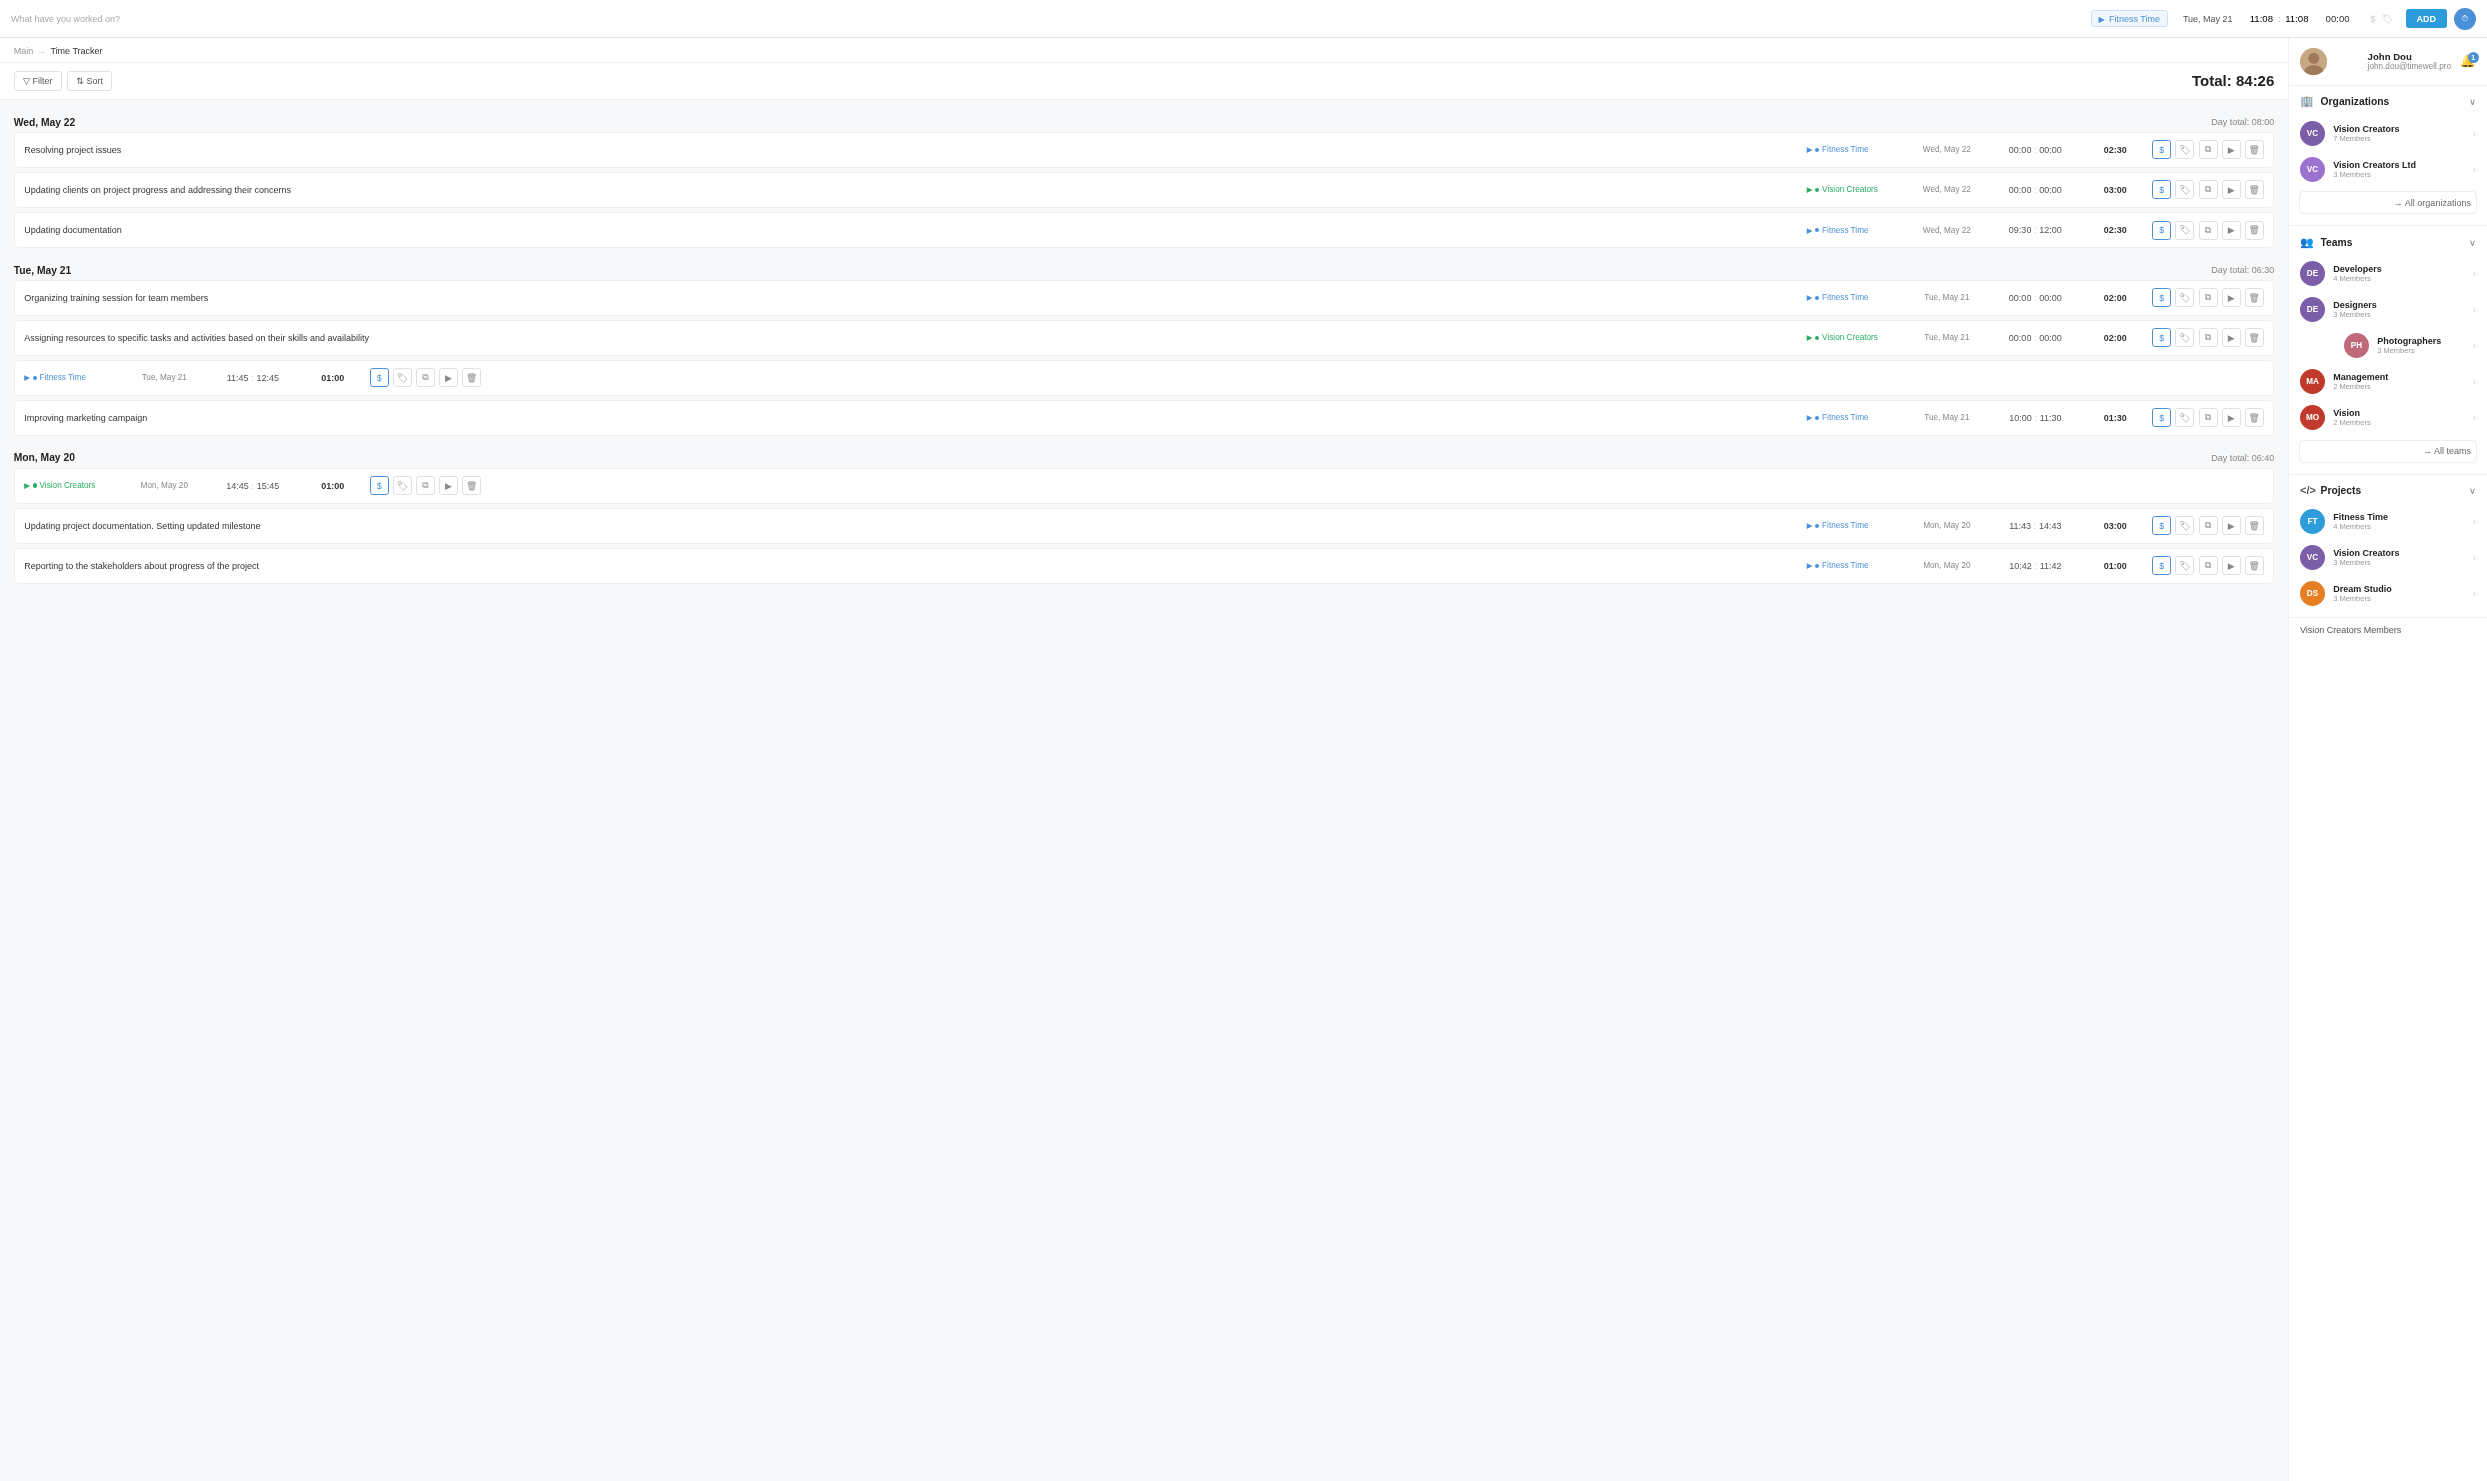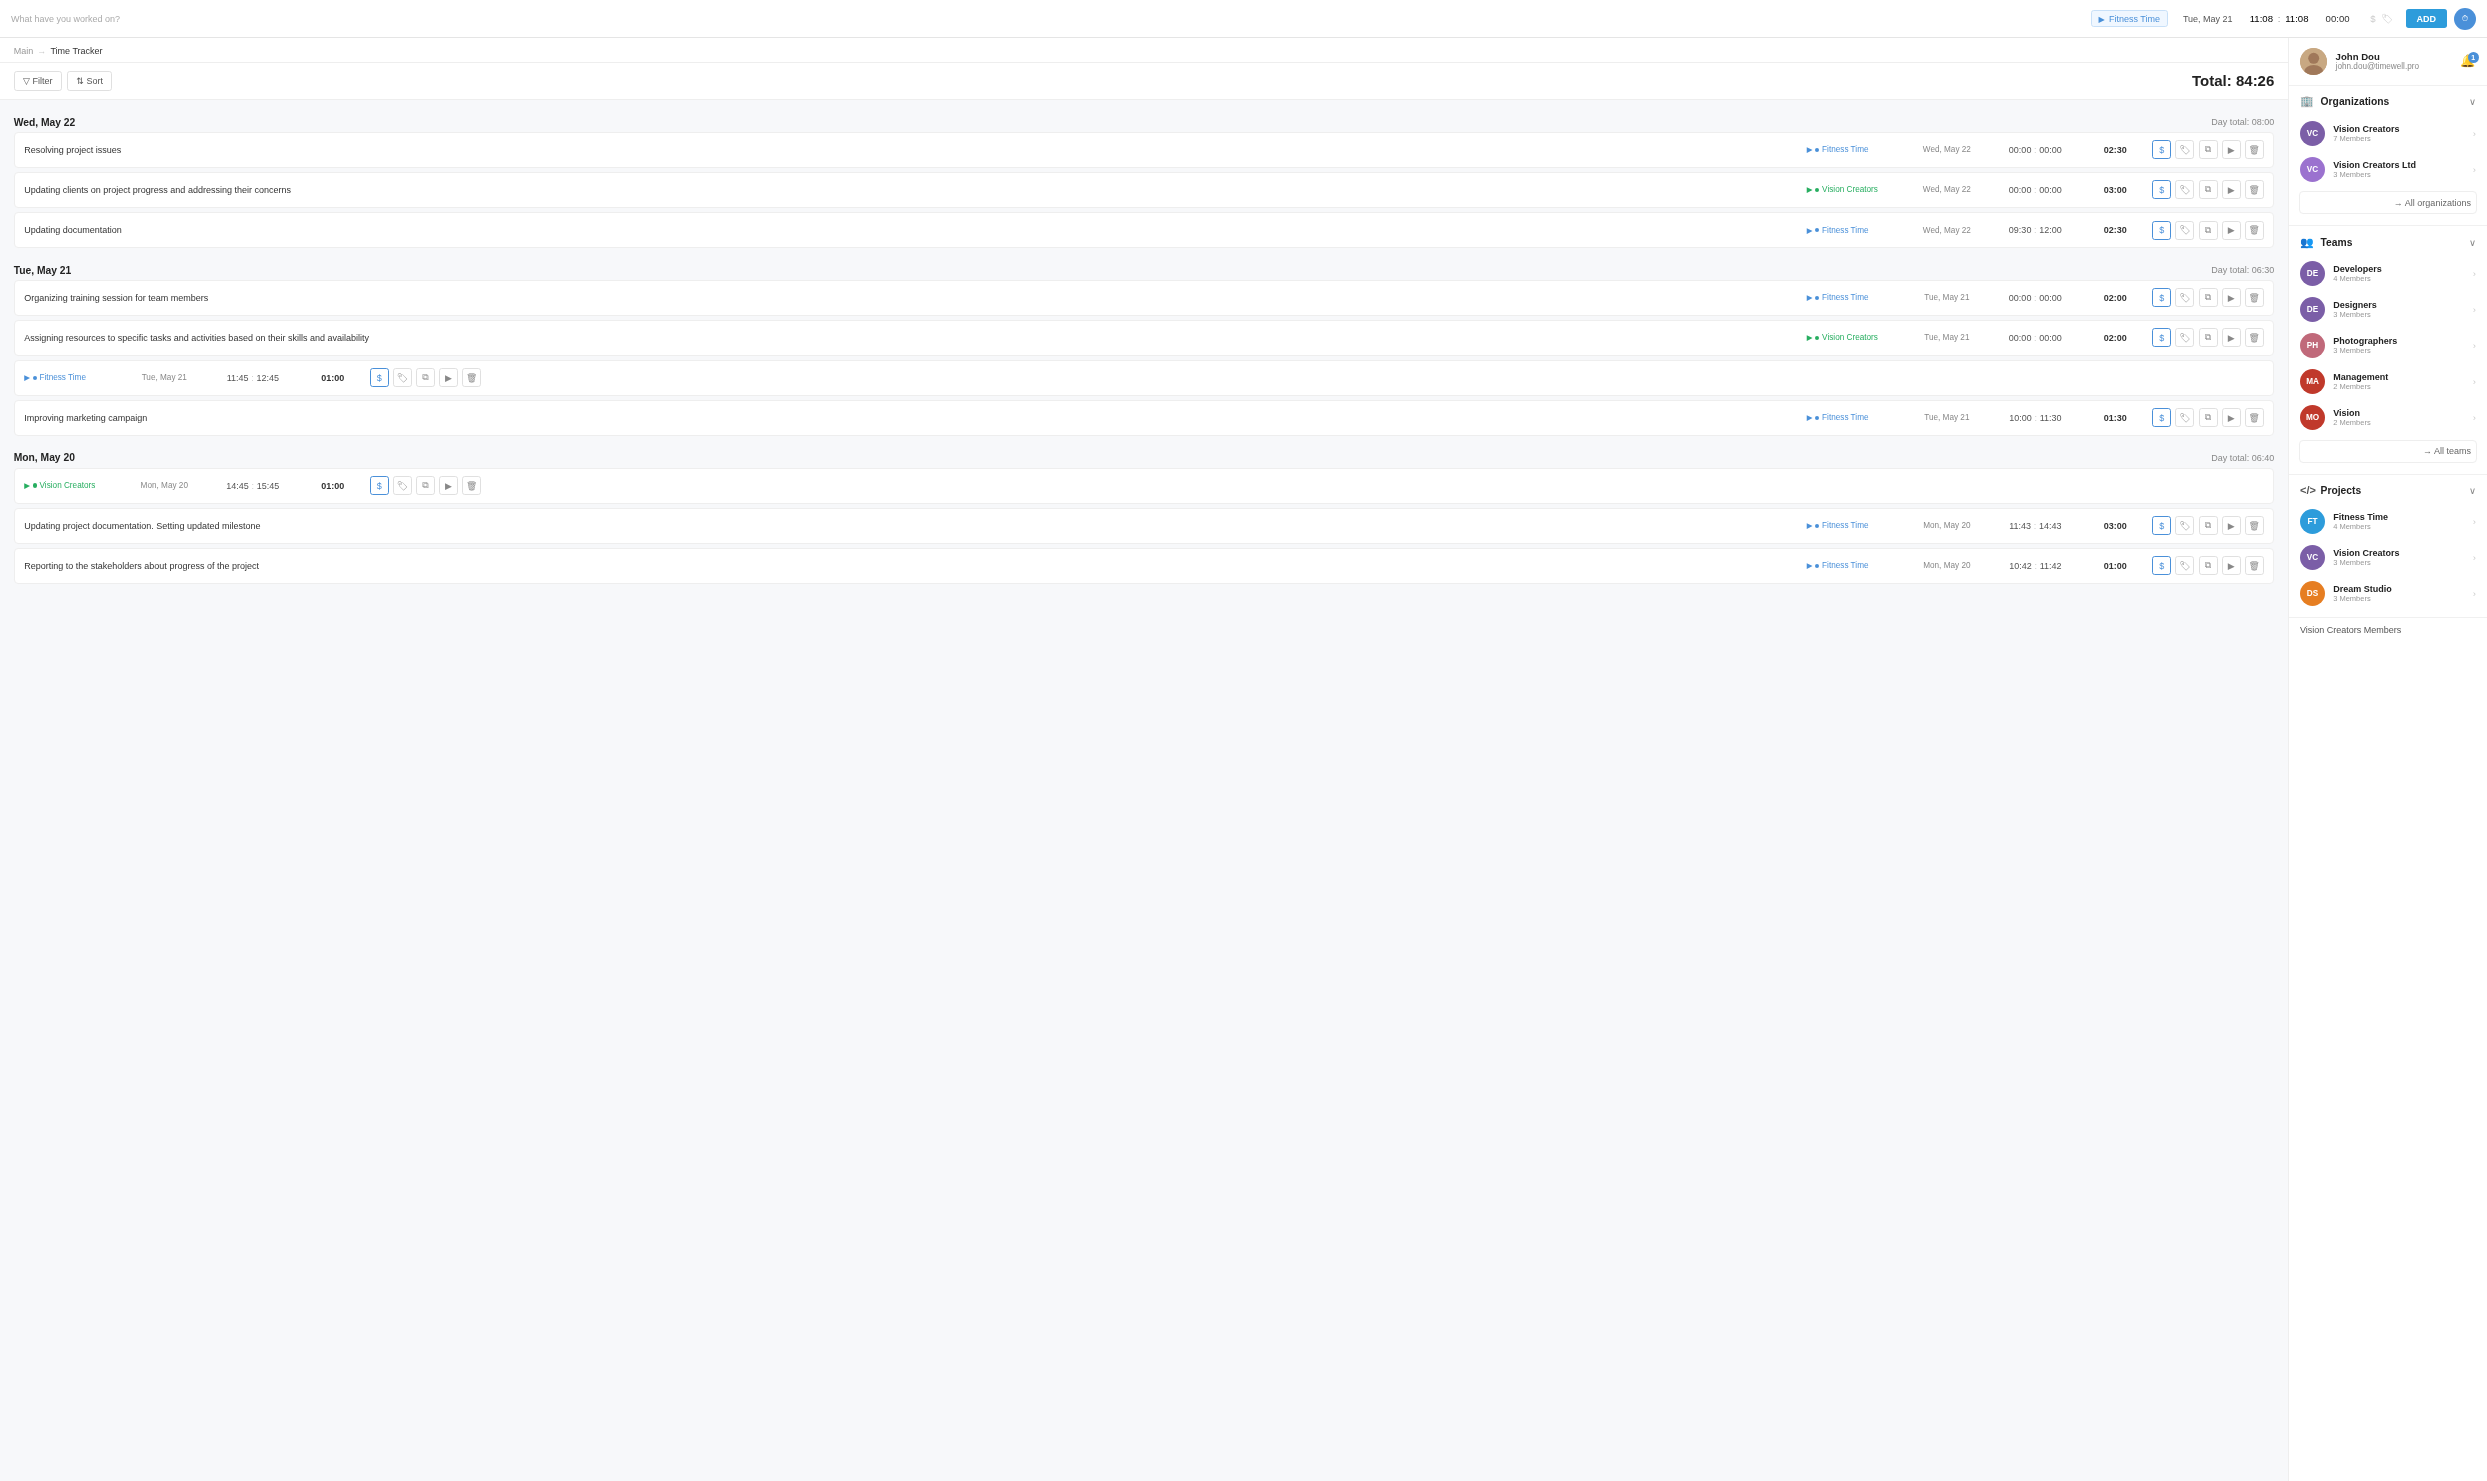--- a/index.html
+++ b/index.html
@@ -52,21 +52,21 @@
     .entry-actions { display: flex; align-items: center; gap: 4.1px; margin-left: 5.5px; }
     .action-btn { display: flex; align-items: center; justify-content: center; width: 19px; height: 19px; border: 0.7px solid #e0e0e0; border-radius: 2.7px; background: white; cursor: pointer; color: #888; font-size: 9px; }
     .action-btn.dollar { border-color: #4a90d9; color: #4a90d9; }
 
     
     .sidebar { width: 199px; background: white; border-left: 0.7px solid #eee; overflow-y: auto; padding: 0; flex-shrink: 0; }
 
     
     .sidebar-user { display: flex; align-items: center; gap: 8.2px; padding: 9.6px 11px; border-bottom: 0.7px solid #f0f0f0; }
     .avatar-img { width: 27.4px; height: 27.4px; border-radius: 50%; background: #c8a882; display: flex; align-items: center; justify-content: center; overflow: hidden; }
-    .user-info { flex: 1; }
+    .user-info { flex: 1; margin-left: 32px; }
     .user-name { font-size: 9.6px; font-weight: 600; color: #222; }
     .user-email { font-size: 8.2px; color: #888; }
     .notif-btn { position: relative; background: none; border: none; cursor: pointer; color: #888; font-size: 12.3px; }
     .notif-badge { position: absolute; top: -2.7px; right: -2.7px; background: #4a90d9; color: white; border-radius: 50%; width: 11px; height: 11px; font-size: 6.9px; display: flex; align-items: center; justify-content: center; font-weight: 700; }
 
     
     .sidebar-section { border-bottom: 0.7px solid #f0f0f0; padding: 0 0 5.5px; }
     .sidebar-section-header { display: flex; align-items: center; justify-content: space-between; padding: 9.6px 11px 6.9px; cursor: pointer; }
     .sidebar-section-title { display: flex; align-items: center; gap: 6.9px; font-size: 10.3px; font-weight: 700; color: #222; }
     .section-icon { font-size: 11px; color: #555; width: 13.7px; text-align: center; }
@@ -444,21 +444,21 @@
     </div>
           <div class="sidebar-item">
       <div class="sidebar-avatar" style="background:#7b5ea7;">DE</div>
       <div class="sidebar-item-info">
         <div class="sidebar-item-name">Designers</div>
         <div class="sidebar-item-meta">3 Members</div>
       </div>
       <span class="sidebar-arrow">›</span>
     </div>
           <div class="sidebar-item">
-      <div class="sidebar-avatar" style="background:#c0697a;">PH</div>
+      <div class="sidebar-avatar" style="background:#c0697a;margin-left:44px;">PH</div>
       <div class="sidebar-item-info">
         <div class="sidebar-item-name">Photographers</div>
         <div class="sidebar-item-meta">3 Members</div>
       </div>
       <span class="sidebar-arrow">›</span>
     </div>
           <div class="sidebar-item">
       <div class="sidebar-avatar" style="background:#c0392b;">MA</div>
       <div class="sidebar-item-info">
         <div class="sidebar-item-name">Management</div>

